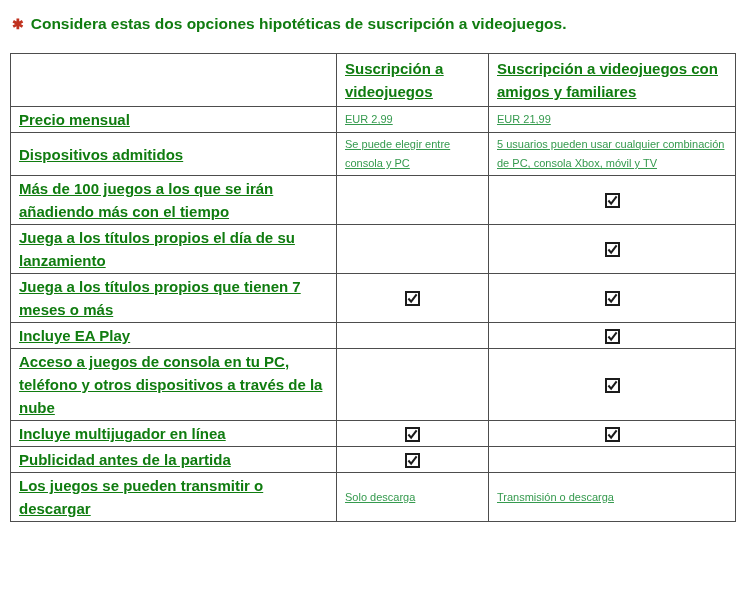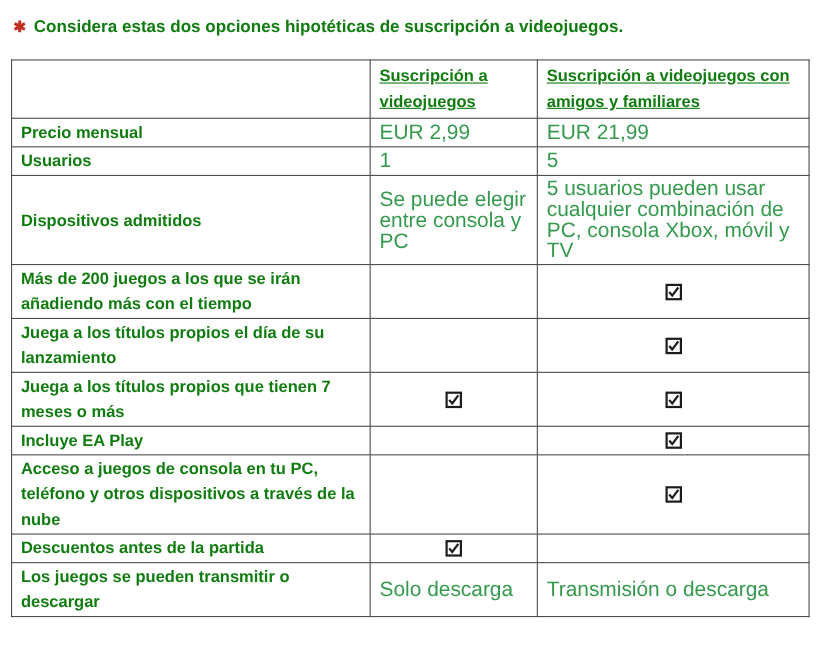--- a/index.html
+++ b/index.html
@@ -35,41 +35,42 @@
     table-layout: fixed;
     width: 725px;
   }
   col.c1 { width: 326px; }
   col.c2 { width: 152px; }
   col.c3 { width: 247px; }
   td {
     border: 1px solid var(--border);
     vertical-align: middle;
     padding: 1px 8px;
+    text-decoration: underline;
   }
   .header-cell {
     padding: 3px 8px;
   }
   .header-link {
     color: var(--label-green);
     font-size: 15px;
     font-weight: bold;
     line-height: 23px;
     text-decoration: underline;
     cursor: pointer;
   }
   .label-cell {
     color: var(--label-green);
     font-size: 15px;
     font-weight: bold;
     line-height: 23px;
   }
   .value-cell {
     color: var(--value-green);
-    font-size: 19px;
+    font-size: 11px;
     line-height: 19px;
     padding-top: 2px;
     padding-bottom: 2px;
   }
   .check-cell { text-align: center; }
   .checkbox {
     display: inline-block;
     width: 15px; height: 15px;
     border: 2px solid var(--check);
     vertical-align: middle;
@@ -103,31 +104,26 @@
       </td>
     </tr>
   </thead>
   <tbody>
       <tr>
         <td class="label-cell">Precio mensual</td>
         <td class="value-cell">EUR 2,99</td>
         <td class="value-cell">EUR 21,99</td>
       </tr>
       <tr>
-        <td class="label-cell">Usuarios</td>
-        <td class="value-cell">1</td>
-        <td class="value-cell">5</td>
-      </tr>
-      <tr>
         <td class="label-cell">Dispositivos admitidos</td>
         <td class="value-cell">Se puede elegir entre consola y PC</td>
         <td class="value-cell">5 usuarios pueden usar cualquier combinación de PC, consola Xbox, móvil y TV</td>
       </tr>
       <tr>
-        <td class="label-cell">Más de 200 juegos a los que se irán añadiendo más con el tiempo</td>
+        <td class="label-cell">Más de 100 juegos a los que se irán añadiendo más con el tiempo</td>
         <td class="value-cell"></td>
         <td class="value-cell check-cell"><span class="checkbox"><svg viewBox="0 0 12 12" width="11" height="11">
               <path d="M1.5 6 L4.5 9.5 L10.5 1.5" fill="none" stroke="#1c1c1c" stroke-width="2.2"></path>
             </svg></span></td>
       </tr>
       <tr>
         <td class="label-cell">Juega a los títulos propios el día de su lanzamiento</td>
         <td class="value-cell"></td>
         <td class="value-cell check-cell"><span class="checkbox"><svg viewBox="0 0 12 12" width="11" height="11">
               <path d="M1.5 6 L4.5 9.5 L10.5 1.5" fill="none" stroke="#1c1c1c" stroke-width="2.2"></path>
@@ -150,21 +146,30 @@
             </svg></span></td>
       </tr>
       <tr>
         <td class="label-cell">Acceso a juegos de consola en tu PC, teléfono y otros dispositivos a través de la nube</td>
         <td class="value-cell"></td>
         <td class="value-cell check-cell"><span class="checkbox"><svg viewBox="0 0 12 12" width="11" height="11">
               <path d="M1.5 6 L4.5 9.5 L10.5 1.5" fill="none" stroke="#1c1c1c" stroke-width="2.2"></path>
             </svg></span></td>
       </tr>
       <tr>
-        <td class="label-cell">Descuentos antes de la partida</td>
+        <td class="label-cell">Incluye multijugador en línea</td>
+        <td class="value-cell check-cell"><span class="checkbox"><svg viewBox="0 0 12 12" width="11" height="11">
+              <path d="M1.5 6 L4.5 9.5 L10.5 1.5" fill="none" stroke="#1c1c1c" stroke-width="2.2"></path>
+            </svg></span></td>
+        <td class="value-cell check-cell"><span class="checkbox"><svg viewBox="0 0 12 12" width="11" height="11">
+              <path d="M1.5 6 L4.5 9.5 L10.5 1.5" fill="none" stroke="#1c1c1c" stroke-width="2.2"></path>
+            </svg></span></td>
+      </tr>
+      <tr>
+        <td class="label-cell">Publicidad antes de la partida</td>
         <td class="value-cell check-cell"><span class="checkbox"><svg viewBox="0 0 12 12" width="11" height="11">
               <path d="M1.5 6 L4.5 9.5 L10.5 1.5" fill="none" stroke="#1c1c1c" stroke-width="2.2"></path>
             </svg></span></td>
         <td class="value-cell"></td>
       </tr>
       <tr>
         <td class="label-cell">Los juegos se pueden transmitir o descargar</td>
         <td class="value-cell">Solo descarga</td>
         <td class="value-cell">Transmisión o descarga</td>
       </tr>

